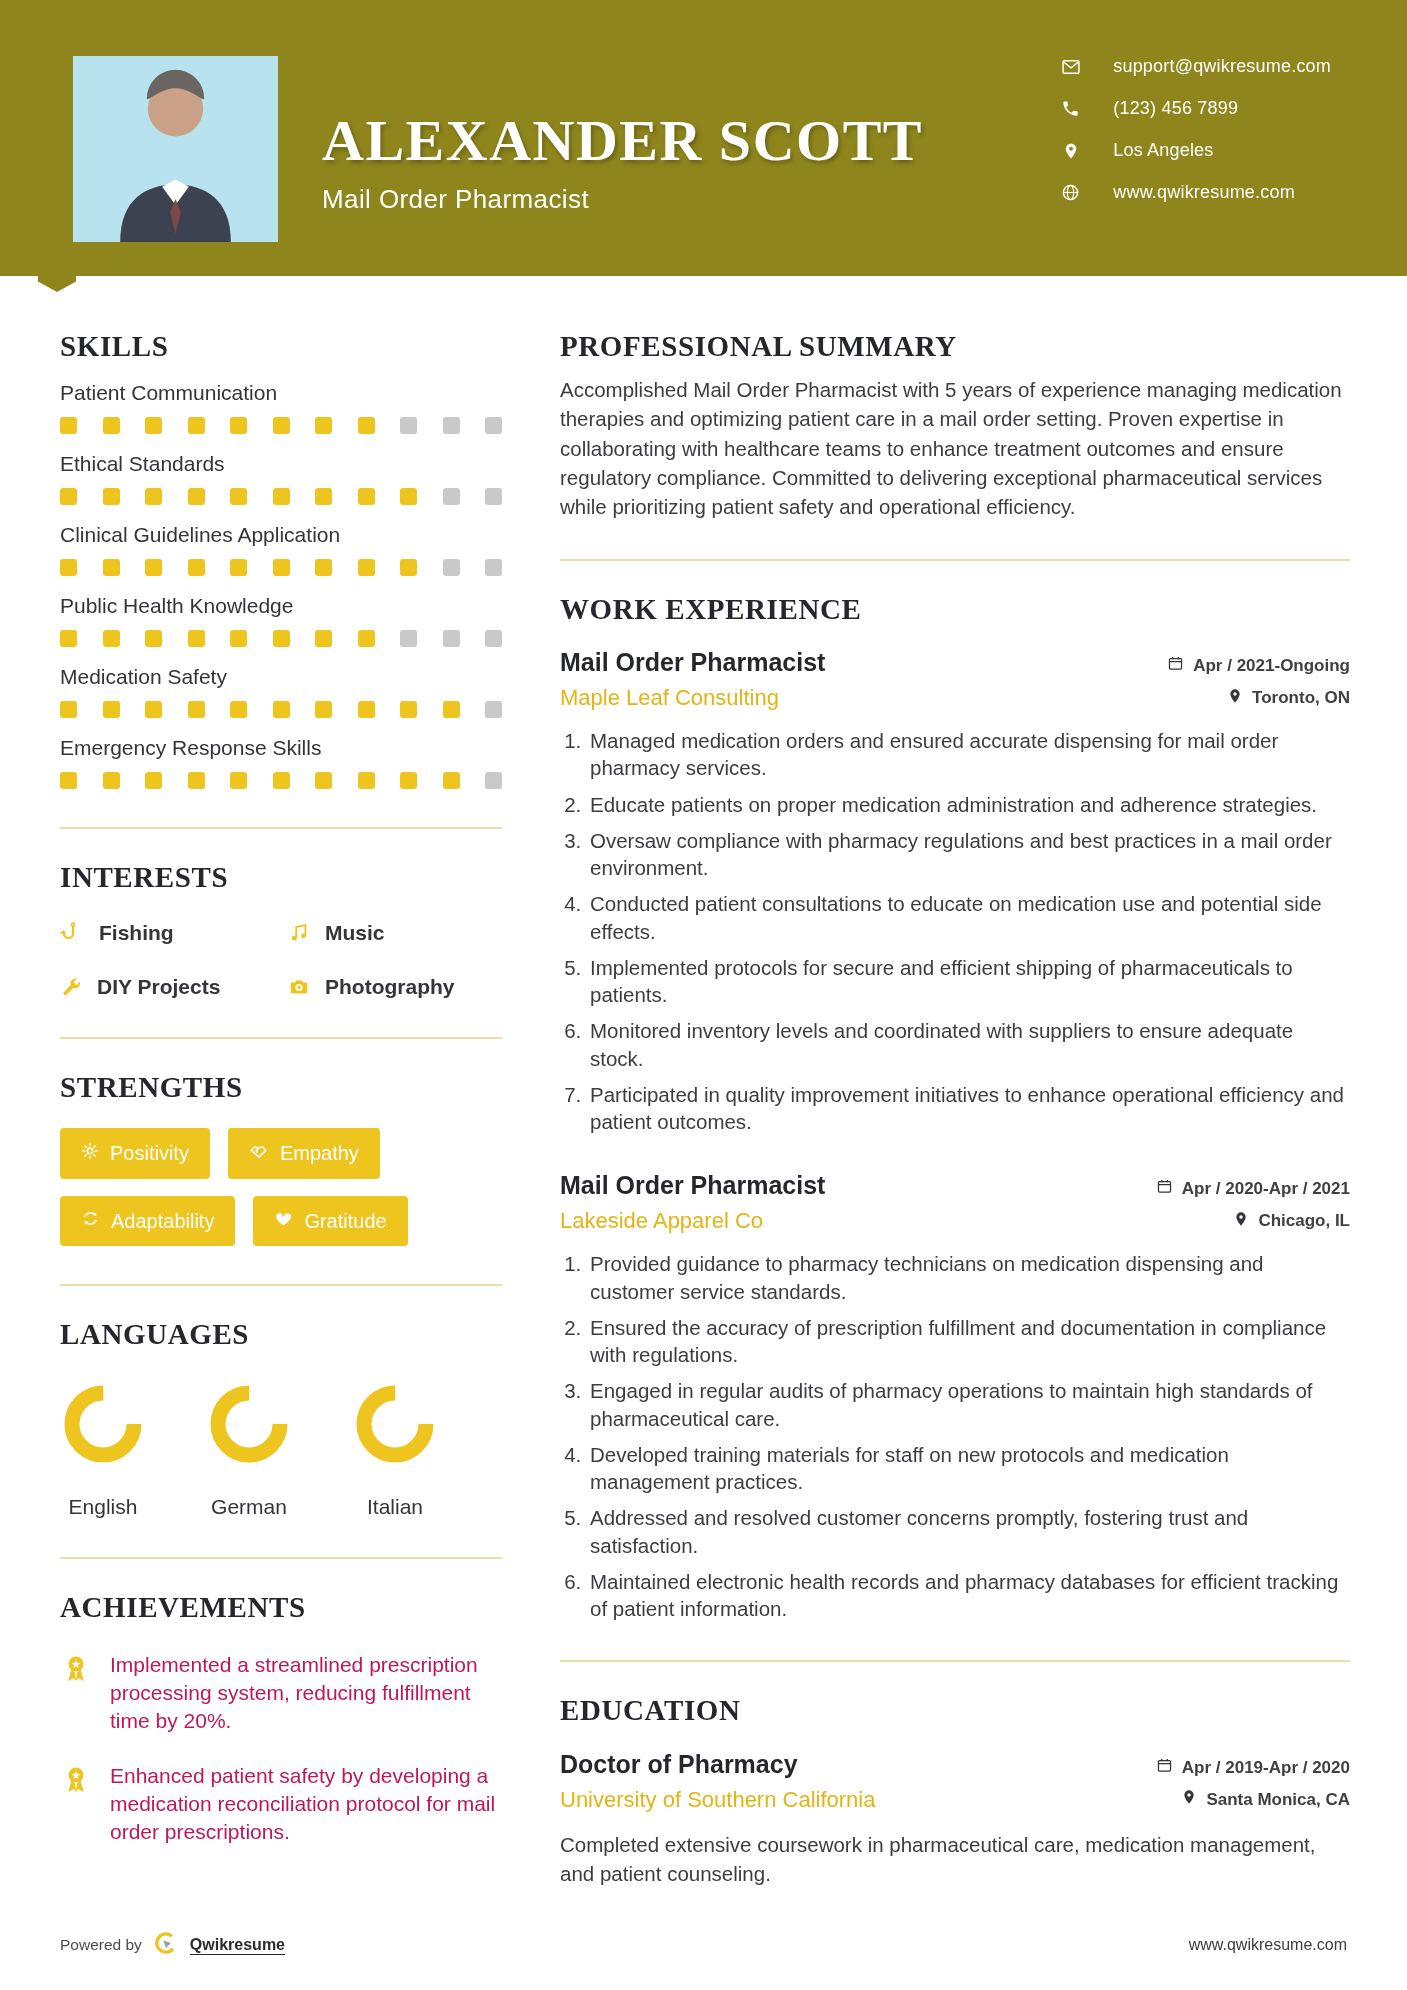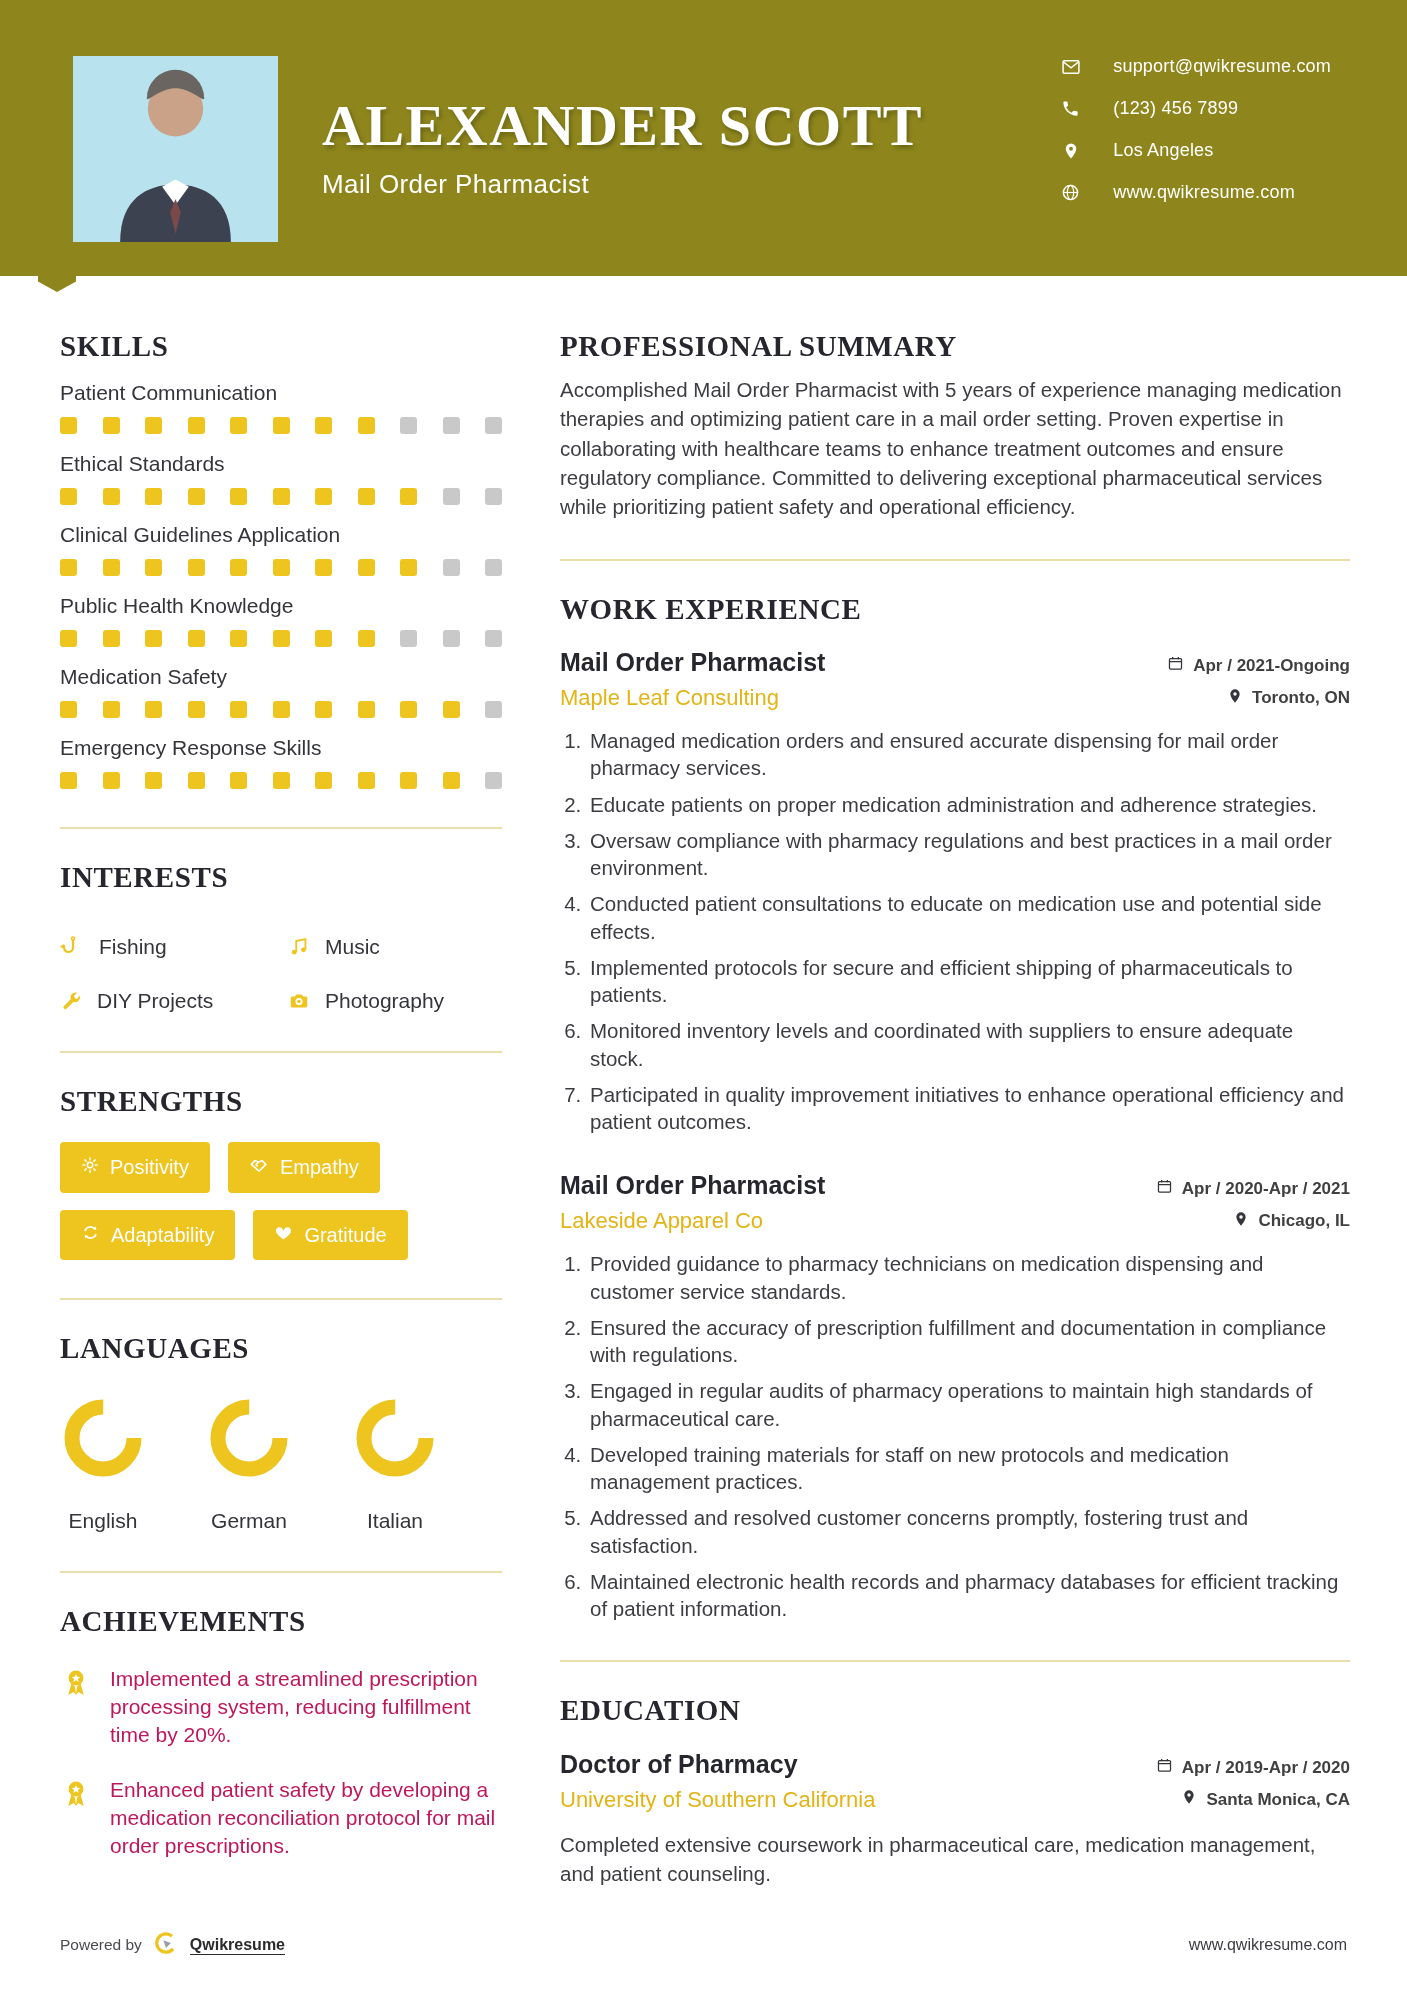--- a/index.html
+++ b/index.html
@@ -9,21 +9,21 @@
   *{margin:0;padding:0;box-sizing:border-box;}
   body{background:#fff;font-family:"Liberation Sans", sans-serif;}
   .page{position:relative;width:1407px;height:1990px;background:#fff;overflow:hidden;}
 
   
   .header{position:absolute;top:0;left:0;right:0;height:276px;background:var(--olive);}
   .header-tab{position:absolute;left:38px;top:276px;width:38px;height:16px;background:var(--olive);
     clip-path:polygon(0 0,100% 0,100% 35%,50% 100%,0 35%);}
   .photo{position:absolute;left:73px;top:56px;width:205px;height:186px;background:var(--photo-bg);overflow:hidden;}
   .photo svg{display:block;width:100%;height:100%;}
-  .ident{position:absolute;left:322px;top:96px;}
+  .ident{position:absolute;left:322px;top:111px;}
   .name{font:700 58px/1.05 "Liberation Serif", serif;color:#fff;letter-spacing:1.5px;text-shadow:2px 3px 4px rgba(0,0,0,.28);}
   .subtitle{margin-top:12px;font-size:26px;font-weight:500;color:#fff;letter-spacing:.4px;}
   .contact{position:absolute;right:76px;top:56px;list-style:none;display:flex;flex-direction:column;gap:21px;}
   .contact li{display:flex;align-items:center;gap:32px;color:#fff;font-size:18px;letter-spacing:.2px;}
   .cicon{width:21px;display:inline-flex;justify-content:center;flex:none;}
 
   
   svg .fA{fill:var(--accent);} svg .sA{stroke:var(--accent);fill:none;}
   svg .fW{fill:#fff;} svg .sW{stroke:#fff;fill:none;}
   svg .fD{fill:#35363b;} svg .sD{stroke:#35363b;fill:none;}
@@ -36,21 +36,21 @@
   .div{border:0;height:2px;background:var(--divider);margin:38px 0 32px;}
 
   
   .skill{margin-top:18px;}
   .skill-label{font-size:21px;color:#34353a;}
   .squares{display:flex;justify-content:space-between;margin-top:12px;}
   .sq{width:17px;height:17px;border-radius:3px;background:var(--square-off);}
   .sq.filled{background:var(--accent);}
 
   
-  .int-grid{display:grid;grid-template-columns:228px auto;row-gap:30px;margin-top:40px;}
+  .int-grid{display:grid;grid-template-columns:228px auto;row-gap:30px;margin-top:26px;font-weight:bold;}
   .int{display:flex;align-items:center;gap:15px;font-size:21px;color:#34353a;}
   .iicon{display:inline-flex;flex:none;}
 
   
   .pills{display:flex;flex-wrap:wrap;gap:17px 18px;margin-top:24px;}
   .pill{display:inline-flex;align-items:center;gap:11px;background:var(--accent);color:#fff;
     font-size:20px;font-weight:500;padding:13px 21px;border-radius:4px;}
 
   
   .langs{display:flex;gap:60px;margin-top:30px;}

